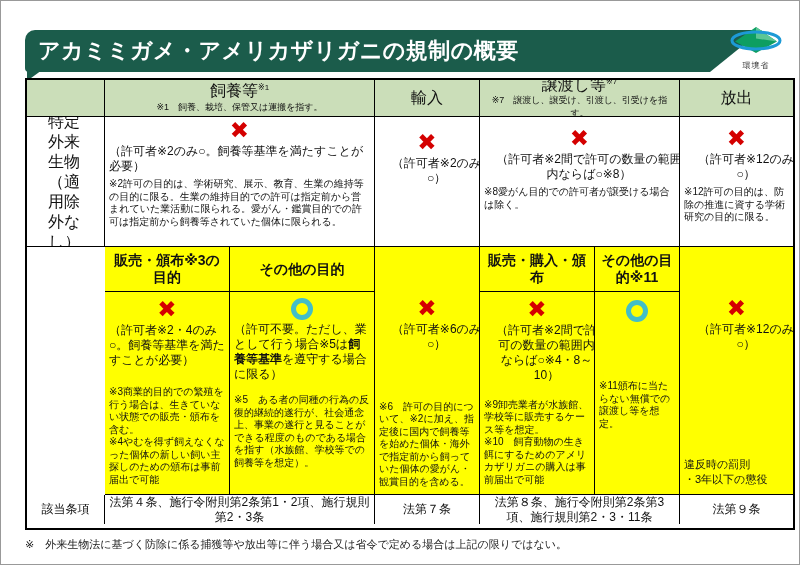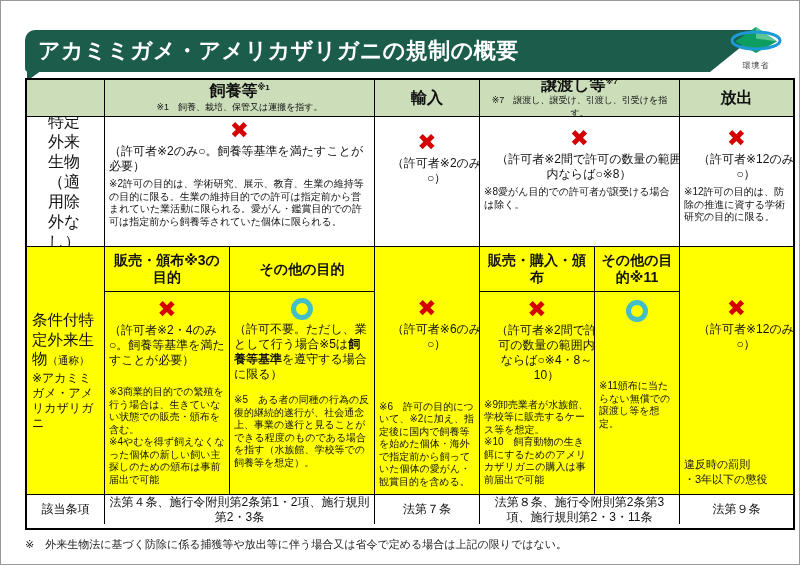--- a/index.html
+++ b/index.html
@@ -26,21 +26,21 @@
     grid-template-columns:78px 125px 145px 105px 115px 85px 113px;
     grid-template-rows:37px 130px 45px 203px 29px; }
   .c { border-right:1px solid #000; border-bottom:1px solid #000;
     padding:2px 4px; overflow:hidden; position:relative; }
   .c.last-col { border-right:none; }
   .c.last-row { border-bottom:none; }
   .green { background:#cbdeb9; }
   .yellow { background:#ffff00; }
 
   .colhead { display:flex; flex-direction:column; align-items:center; justify-content:center; text-align:center; }
-  .colhead .lbl { font-size:16px; font-weight:bold; line-height:1.1; }
+  .colhead .lbl { font-size:16px; font-weight:normal; line-height:1.1; }
   .colhead .lbl sup { font-size:8px; }
   .colhead .note { font-size:9px; margin-top:1px; }
 
   .rowhead { display:flex; align-items:center; justify-content:center;
     text-align:left; font-size:16px; line-height:1.25; padding:2px 21px; }
 
   .cell { display:flex; flex-direction:column; align-items:center; }
   .xmark { color:#d40000; font-weight:bold; font-size:23px; line-height:1;
     font-family:"DejaVu Sans",sans-serif; }
   .oring { width:22px; height:22px; border:5px solid #43bec7; border-radius:50%; background:transparent; }
@@ -117,24 +117,20 @@
     <span class="xmark">✖</span>
     <div class="ptext center">（許可者※2間で許可の数量の範囲内ならば○※8）</div>
     <div class="fnote">※8愛がん目的での許可者が譲受ける場合は除く。</div>
   </div>
   <div class="c cell last-col" style="grid-column:7;grid-row:2;padding-top:10px">
     <span class="xmark">✖</span>
     <div class="ptext center">（許可者※12のみ○）</div>
     <div class="fnote">※12許可の目的は、防除の推進に資する学術研究の目的に限る。</div>
   </div>
 
-  <div class="c yellow jlabel" style="grid-column:1;grid-row:3/5">
-    <div><span class="main">条件付特定外来生物</span><span class="tsusho">（通称）</span></div>
-    <div class="subnote">※アカミミガメ・アメリカザリガニ</div>
-  </div>
 
   <div class="c yellow subhead" style="grid-column:2;grid-row:3">
     <span>販売・頒布※3の目的</span>
   </div>
   <div class="c yellow subhead" style="grid-column:3;grid-row:3">
     <span>その他の目的</span>
   </div>
 
   <div class="c yellow cell" style="grid-column:4;grid-row:3/5;padding-top:50px">
     <span class="xmark">✖</span>

